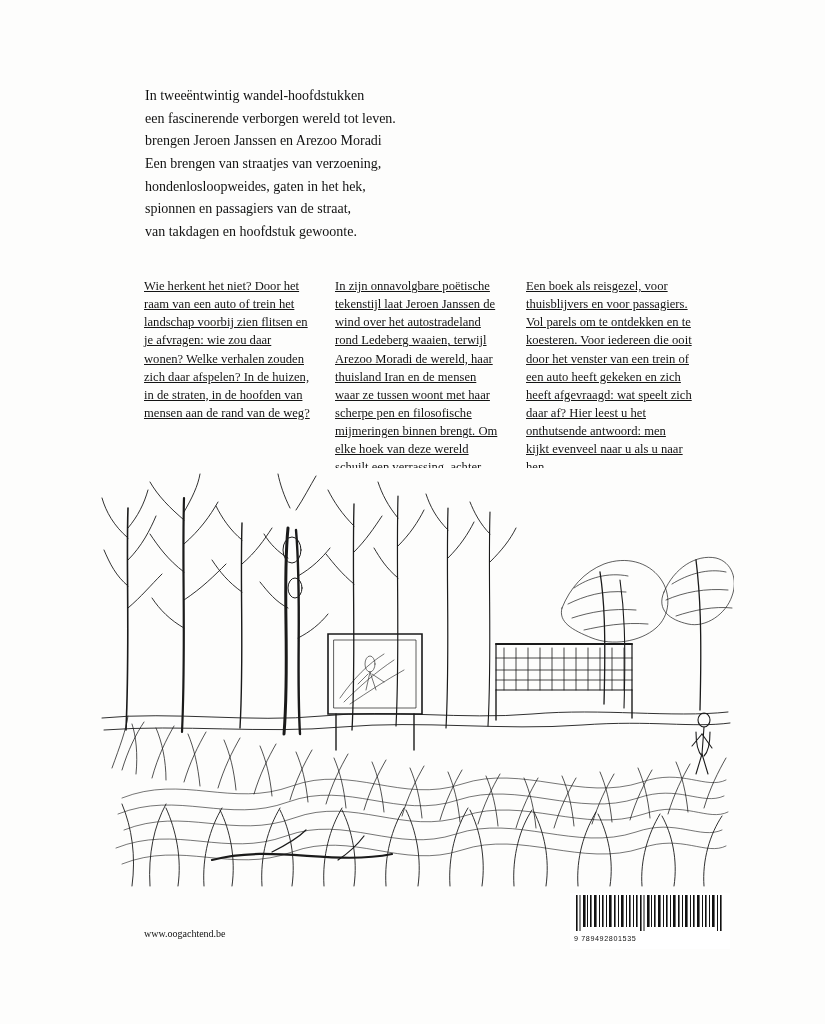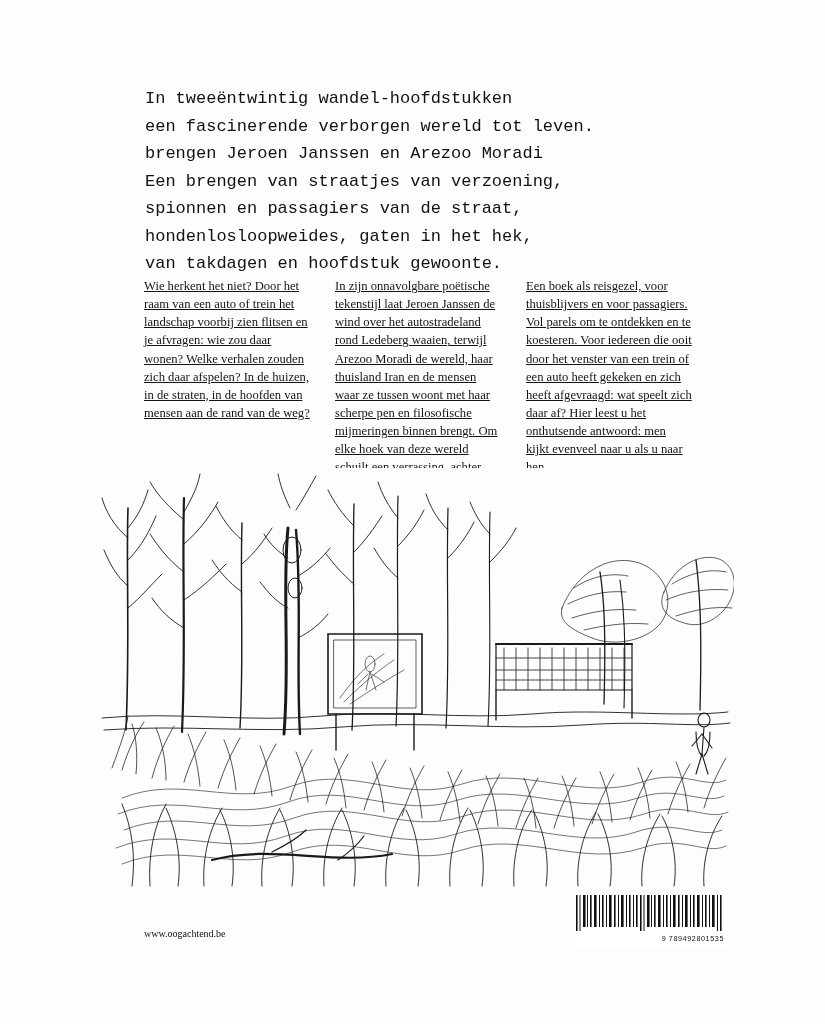--- a/index.html
+++ b/index.html
@@ -21,22 +21,22 @@
     inset: 0;
     background: #fdfdfc;
   }
 
   
   .intro {
     position: absolute;
     left: 145px;
     top: 85px;
     width: 480px;
-    font-family: Liberation Mono, monospace;
-    font-size: 17px;
+    font-family: Liberation Serif, serif;
+    font-size: 14px;
     line-height: 1.62;
     color: #111111;
   }
   .intro p { margin: 0; }
 
   
   .title {
     position: absolute;
     left: 126px;
     top: 222px;
@@ -114,42 +114,42 @@
     height: 56px;
     background: #ffffff;
   }
   .barcode .bars {
     height: 40px;
     width: 160px;
     display: block;
   }
   .barcode .digits {
     display: flex;
-    justify-content: flex-end;
+    justify-content: flex-start;
     width: 150px;
     margin-left: 4px;
     margin-top: 1px;
     font-family: "Liberation Sans", sans-serif;
     font-size: 7.2px;
     letter-spacing: 0.6px;
     color: #111111;
   }
 </style>
 </head>
 <body>
 
 <div class="page">
 
   <div class="intro">
     <p>In tweeëntwintig wandel-hoofdstukken</p>
     <p>een fascinerende verborgen wereld tot leven.</p>
     <p>brengen Jeroen Janssen en Arezoo Moradi</p>
     <p>Een brengen van straatjes van verzoening,</p>
+    <p>hondenlosloopweides, gaten in het hek,</p>
     <p>spionnen en passagiers van de straat,</p>
-    <p>hondenlosloopweides, gaten in het hek,</p>
     <p>van takdagen en hoofdstuk gewoonte.</p>
   </div>
 
 
   <div class="columns">
     <div class="col">
       <p>Wie herkent het niet? Door het raam van een auto of trein het landschap voorbij zien flitsen en je afvragen: wie zou daar wonen? Welke verhalen zouden zich daar afspelen? In de huizen, in de straten, in de hoofden van mensen aan de rand van de weg?</p>
     </div>
     <div class="col">
       <p>In zijn onnavolgbare poëtische tekenstijl laat Jeroen Janssen de wind over het autostradeland rond Ledeberg waaien, terwijl Arezoo Moradi de wereld, haar thuisland Iran en de mensen waar ze tussen woont met haar scherpe pen en filosofische mijmeringen binnen brengt. Om elke hoek van deze wereld schuilt een verrassing, achter elke bladzijde een nieuw hoofdstuk.</p>

